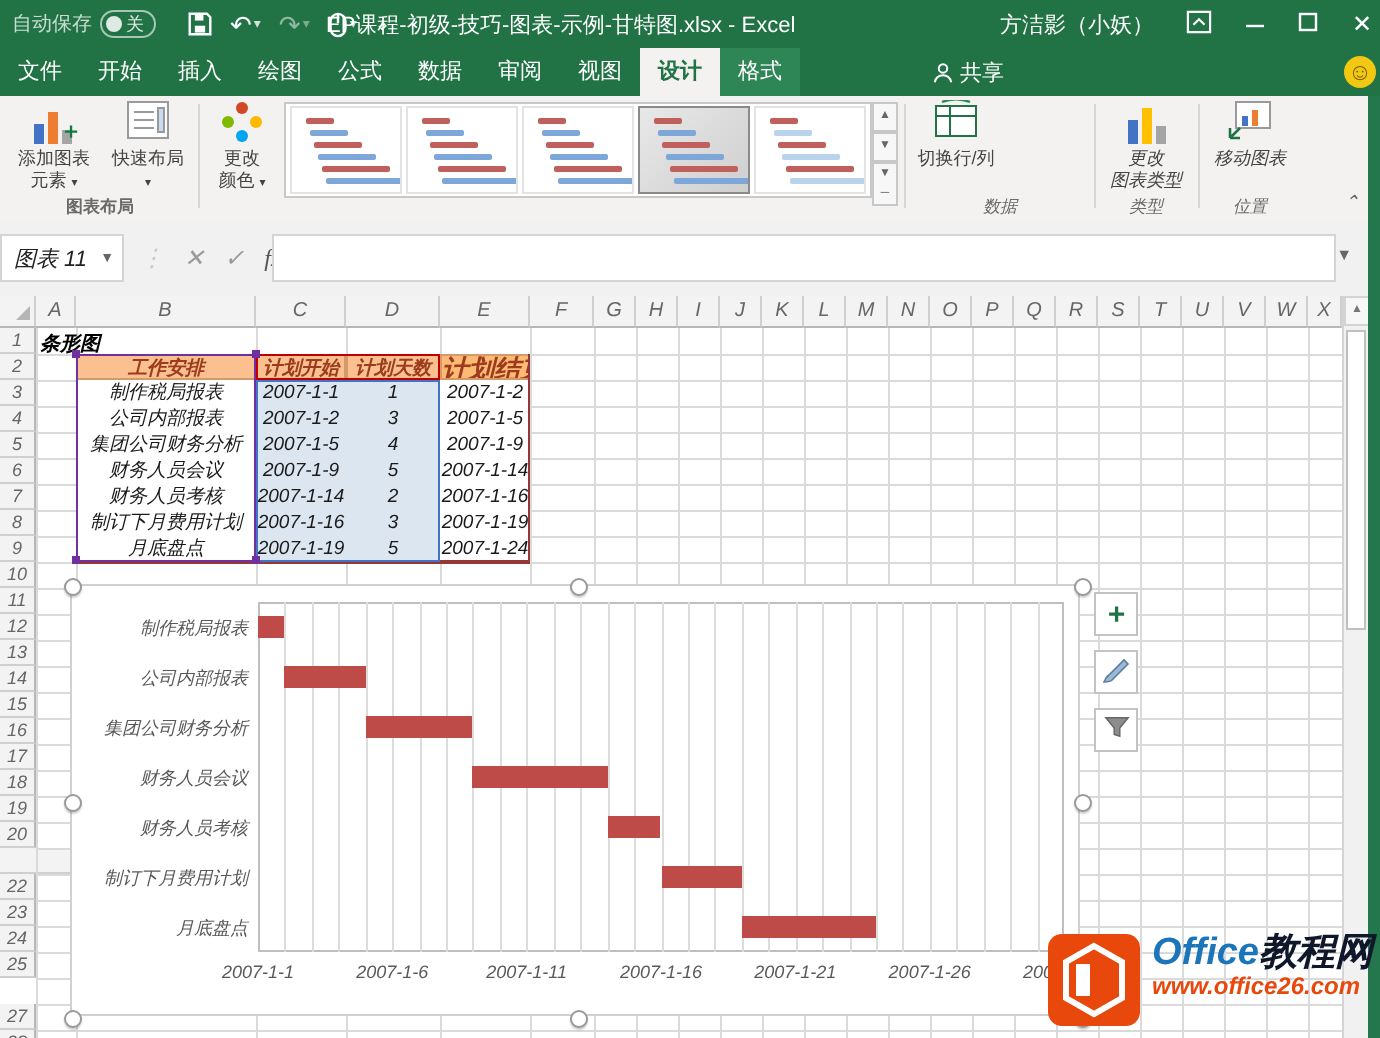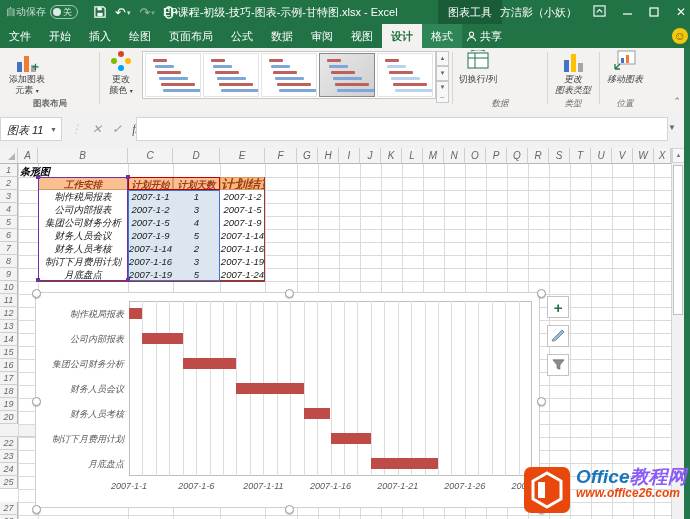--- a/index.html
+++ b/index.html
@@ -74,21 +74,21 @@
   .vscroll{position:absolute;left:671px;top:0;width:13px;height:371px;background:#f1f1f1;border-left:1px solid #d4d4d4;box-sizing:border-box;}
   .varrow{position:absolute;left:0;top:0;width:13px;height:15px;background:#f7f7f7;border:1px solid #d4d4d4;box-sizing:border-box;
           font-size:6px;color:#777;text-align:center;line-height:13px;}
   .vthumb{position:absolute;left:1px;top:17px;width:10px;height:150px;background:#fff;border:1px solid #c0c0c0;box-sizing:border-box;}
   .greenstrip{position:absolute;left:684px;top:48px;width:6px;height:471px;background:#24774c;}
   
   .watermark{position:absolute;left:524px;top:319px;width:166px;height:52px;z-index:60;display:flex;align-items:flex-start;}
   .wm-text{margin-left:6px;line-height:1.05;}
   .wm-line1{font-size:19px;font-weight:bold;white-space:nowrap;}
   .wm-en{color:#1b75bb;}
-  .wm-cn{color:#8b5cf6;}
+  .wm-cn{color:#0f172a;}
   .wm-url{font-size:12px;font-weight:bold;color:#e8480c;}
 </style>
 </head>
 <body>
 
 
 
 <div id="app">
 
   
@@ -113,21 +113,20 @@
       <span class="gi">
         <svg width="10" height="13" viewBox="0 0 10 14">
             <rect x="1" y="1" width="8" height="12" rx="4" fill="none" stroke="#fff" stroke-width="1.3"></rect>
             <line x1="5" y1="1" x2="5" y2="6" stroke="#fff" stroke-width="1.3"></line>
           </svg>
         <span class="caret">▾</span>
       </span>
       <span class="gi" style="font-size:9px">⌄</span>
     </div>
     <div class="doc-title">EP课程-初级-技巧-图表-示例-甘特图.xlsx - Excel</div>
-    <div class="ctx-tool">图表工具</div>
     <div class="user">方洁影（小妖）</div>
     <div class="winbtns">
       <span><svg width="13" height="12" viewBox="0 0 14 13">
             <rect x="1" y="1" width="12" height="11" fill="none" stroke="#fff" stroke-width="1.2"></rect>
             <path d="M4 8l3-3 3 3" fill="none" stroke="#fff" stroke-width="1.2"></path>
           </svg></span>
       <span><svg width="11" height="11" viewBox="0 0 11 11">
             <line x1="1" y1="8" x2="10" y2="8" stroke="#fff" stroke-width="1.2"></line>
           </svg></span>
       <span><svg width="11" height="11" viewBox="0 0 11 11">
@@ -137,21 +136,20 @@
     </div>
   </div>
 
   
   <div class="tabsbar">
     <div id="tabs">
         <div class="tab">文件</div>
         <div class="tab">开始</div>
         <div class="tab">插入</div>
         <div class="tab">绘图</div>
-        <div class="tab">页面布局</div>
         <div class="tab">公式</div>
         <div class="tab">数据</div>
         <div class="tab">审阅</div>
         <div class="tab">视图</div>
         <div class="tab selected">设计</div>
         <div class="tab contextual">格式</div>
       </div>
     <div class="share">
       <svg width="11" height="11" viewBox="0 0 12 12">
           <circle cx="6" cy="3.5" r="2.3" fill="none" stroke="#fff" stroke-width="1.1"></circle>
@@ -164,20 +162,32 @@
 
   
   <div class="ribbon">
     
     <div class="bigbtn" style="left:4px;width:46px;">
       <div class="bicon">
         <span class="mini-bars"><i style="left:2px;height:10px;background:#4472c4"></i><i style="left:9px;height:16px;background:#ed7d31"></i><i style="left:16px;height:7px;background:#a5a5a5"></i></span>
         <span style="position:absolute;right:-2px;bottom:-2px;color:#107c41;font-weight:bold;font-size:11px">＋</span>
       </div>
       <span>添加图表</span><br><span>元素</span> <span style="font-size:6px">▾</span>
+    </div>
+    <div class="bigbtn" style="left:52px;width:44px;">
+      <div class="bicon">
+        <svg width="22" height="20" viewBox="0 0 22 20">
+            <rect x="1" y="1" width="20" height="18" fill="#fff" stroke="#9a9a9a"></rect>
+            <line x1="4" y1="6" x2="14" y2="6" stroke="#9a9a9a"></line>
+            <line x1="4" y1="10" x2="14" y2="10" stroke="#9a9a9a"></line>
+            <line x1="4" y1="14" x2="14" y2="14" stroke="#9a9a9a"></line>
+            <rect x="16" y="4" width="3" height="12" fill="#c6dbf2" stroke="#9a9a9a"></rect>
+          </svg>
+      </div>
+      <span>快速布局</span><br><span style="font-size:6px">▾</span>
     </div>
     <div class="grplabel" style="left:4px;width:92px;font-weight:bold;">图表布局</div>
     <div class="rsep" style="left:99px;"></div>
 
     
     <div class="bigbtn" style="left:103px;width:36px;">
       <div class="bicon">
         <svg width="22" height="22" viewBox="0 0 22 22">
             <circle cx="11" cy="4" r="3" fill="#d24726"></circle>
             <circle cx="4" cy="11" r="3" fill="#7fba00"></circle>

